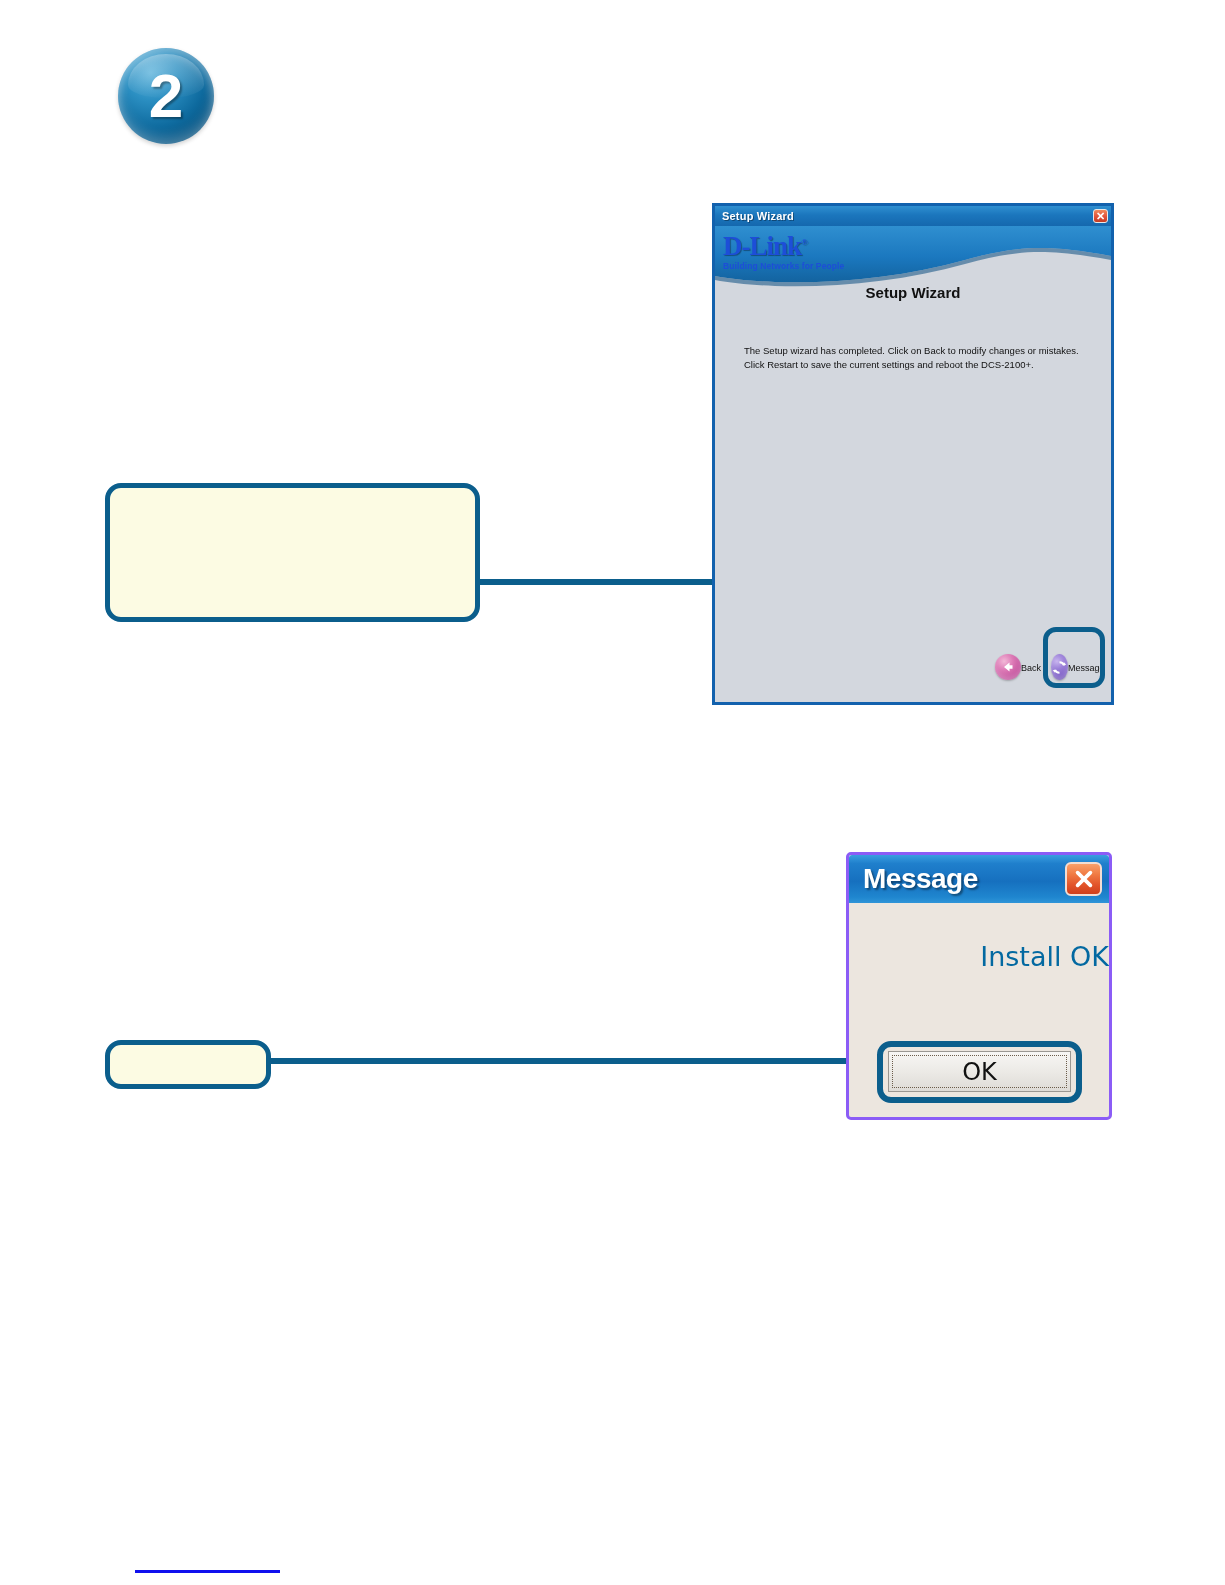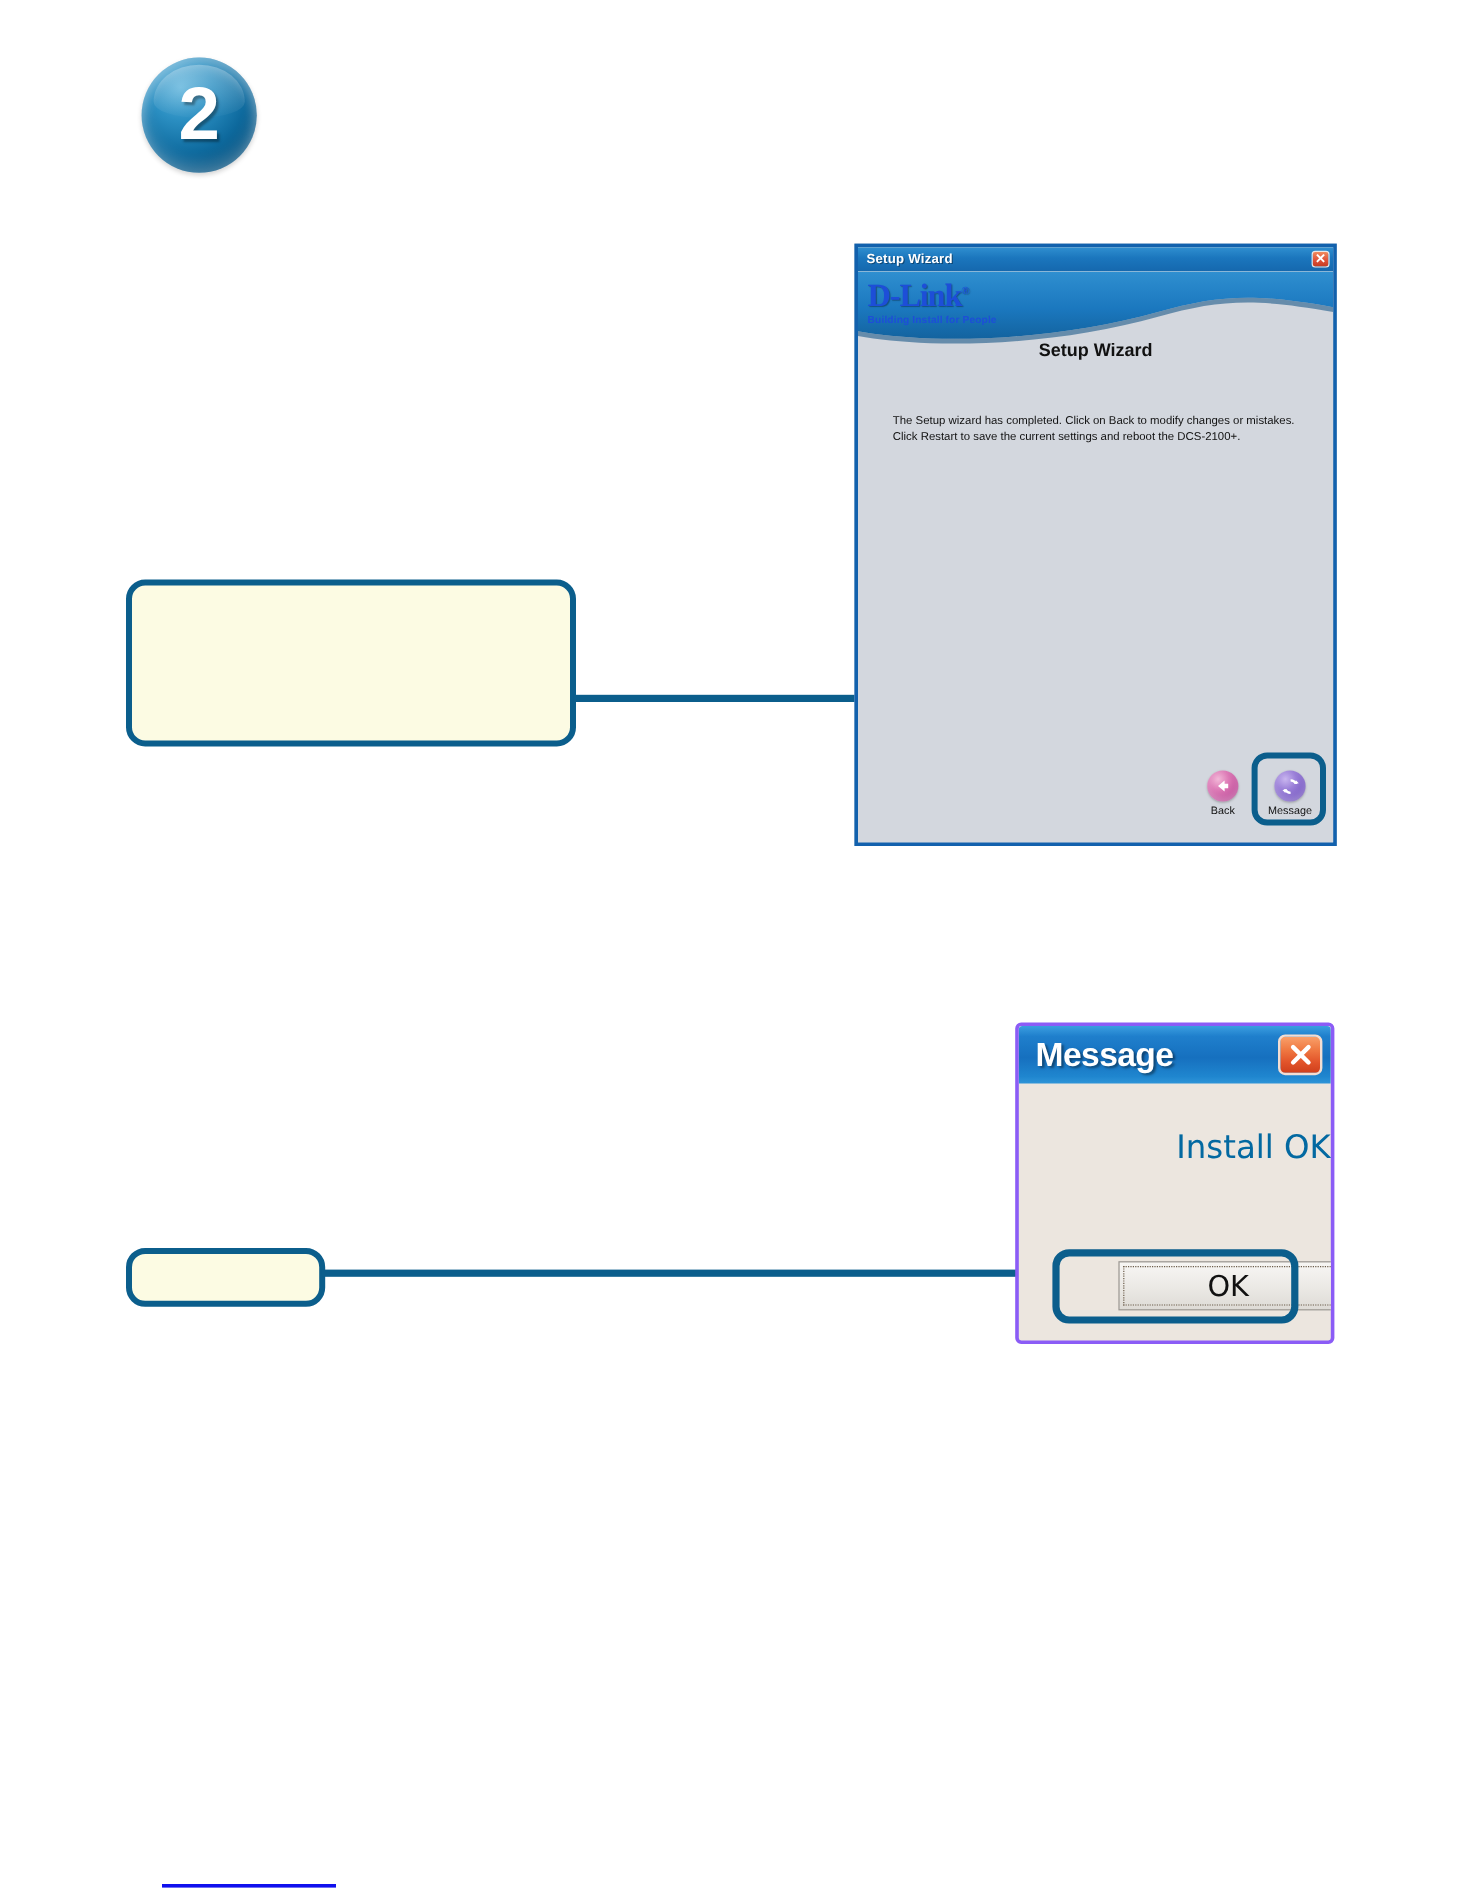--- a/index.html
+++ b/index.html
@@ -211,21 +211,21 @@
     position: absolute;
     right: 12px;
     bottom: 22px;
     display: flex;
     align-items: flex-end;
     gap: 8px;
   }
   .wiz-btn {
     width: 48px;
     display: flex;
-    flex-direction: column;
+    flex-direction: row;
     align-items: center;
   }
   .wiz-btn-icon {
     width: 26px;
     height: 26px;
     border-radius: 50%;
     display: flex;
     align-items: center;
     justify-content: center;
     position: relative;
@@ -318,21 +318,20 @@
     left: 39px;
     top: 148px;
     width: 183px;
     height: 41px;
     background: linear-gradient(to bottom, #f7f6f4 0%, #eceae6 50%, #dedbd6 100%);
     border: 1px solid #9a9792;
     box-sizing: border-box;
     display: flex;
     align-items: center;
     justify-content: center;
-    margin-left: 44px;
   }
   .msg-ok-inner {
     position: absolute;
     inset: 3px;
     border: 1px dotted #6b5c4a;
   }
   .msg-ok-label {
     position: relative;
     z-index: 2;
     font-size: 24px;
@@ -397,21 +396,21 @@
           <stop offset="100%" stop-color="#13639f"></stop>
         </linearGradient>
       </defs>
       <path d="M0,0 L396,0 L396,30 C330,18 300,20 250,34 C190,51 120,58 60,56 C36,55 16,53 0,50 Z" fill="url(#hdrgrad)"></path>
       <path d="M0,50 C16,53 36,55 60,56 C120,58 190,51 250,34 C300,20 330,18 396,30 L396,34 C330,22 300,24 250,38 C190,55 120,62 60,60 C36,59 16,57 0,54 Z" fill="#0d4f82" opacity="0.55"></path>
     </svg>
     <div class="dlink-logo">
       <div class="dlink-logo-main">
         <span>D-Link</span><sup>®</sup>
       </div>
-      <div class="dlink-logo-tag">Building Install for People</div>
+      <div class="dlink-logo-tag">Building Networks for People</div>
     </div>
     <div class="wiz-page-title">Setup Wizard</div>
   </div>
 
   <div class="wiz-body">
     <div class="wiz-body-text">The Setup wizard has completed. Click on Back to modify changes or mistakes. Click Restart to save the current settings and reboot the DCS-2100+.</div>
 
     <div class="wiz-buttons">
       <div class="wiz-btn">
         <span class="wiz-btn-icon icon-back">

